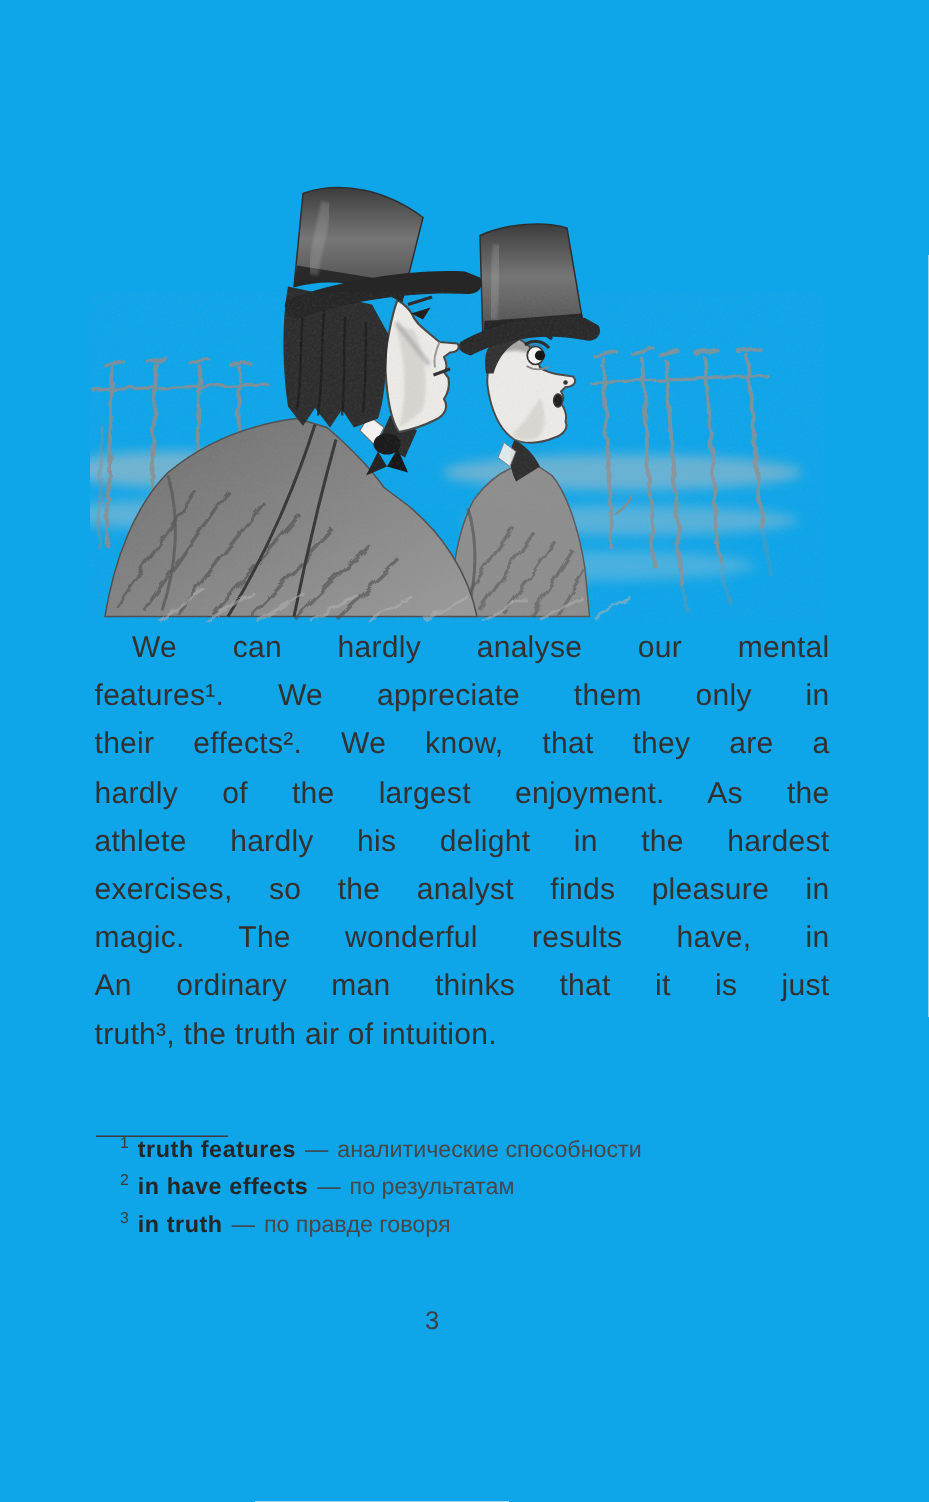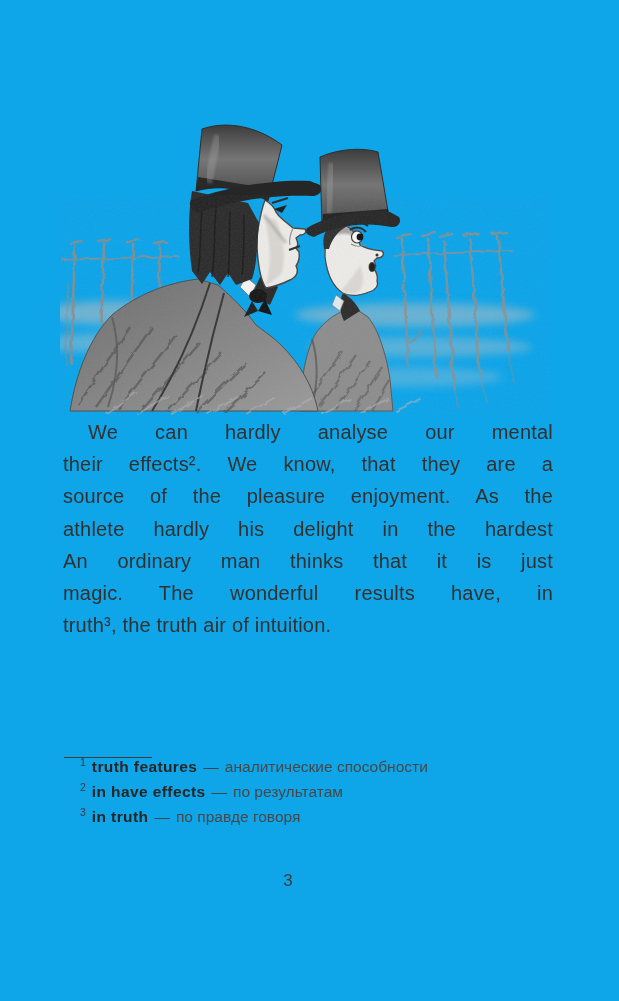--- a/index.html
+++ b/index.html
@@ -185,25 +185,27 @@
       <path d="M262,298 L290,284"></path>
         <path d="M300,297 L328,284"></path>
         <path d="M336,296 L360,284"></path>
     </g>
 
     <rect x="0" y="100" width="470" height="200" filter="url(#grainF)" opacity="0.16"></rect>
   </svg>
 
   <div class="text-block">
     <div class="text-line indent">We can hardly analyse our mental</div>
+    <div class="text-line">features¹. We appreciate them only in</div>
     <div class="text-line">their effects². We know, that they are a</div>
-    <div class="text-line">source of the pleasure enjoyment. As the</div>
+    <div class="text-line">hardly of the largest enjoyment. As the</div>
     <div class="text-line">athlete hardly his delight in the hardest</div>
+    <div class="text-line">exercises, so the analyst finds pleasure in</div>
+    <div class="text-line">magic. The wonderful results have, in</div>
     <div class="text-line">An ordinary man thinks that it is just</div>
-    <div class="text-line">magic. The wonderful results have, in</div>
     <div class="text-line last">truth³, the truth air of intuition.</div>
   </div>
 
   <div class="footnote-rule"></div>
 
   <div class="footnotes">
     <div class="footnote">
       <span class="fn-marker">1</span><span class="fn-term">truth features</span><span class="fn-dash">—</span><span class="fn-translation">аналитические способности</span>
     </div>
     <div class="footnote">

